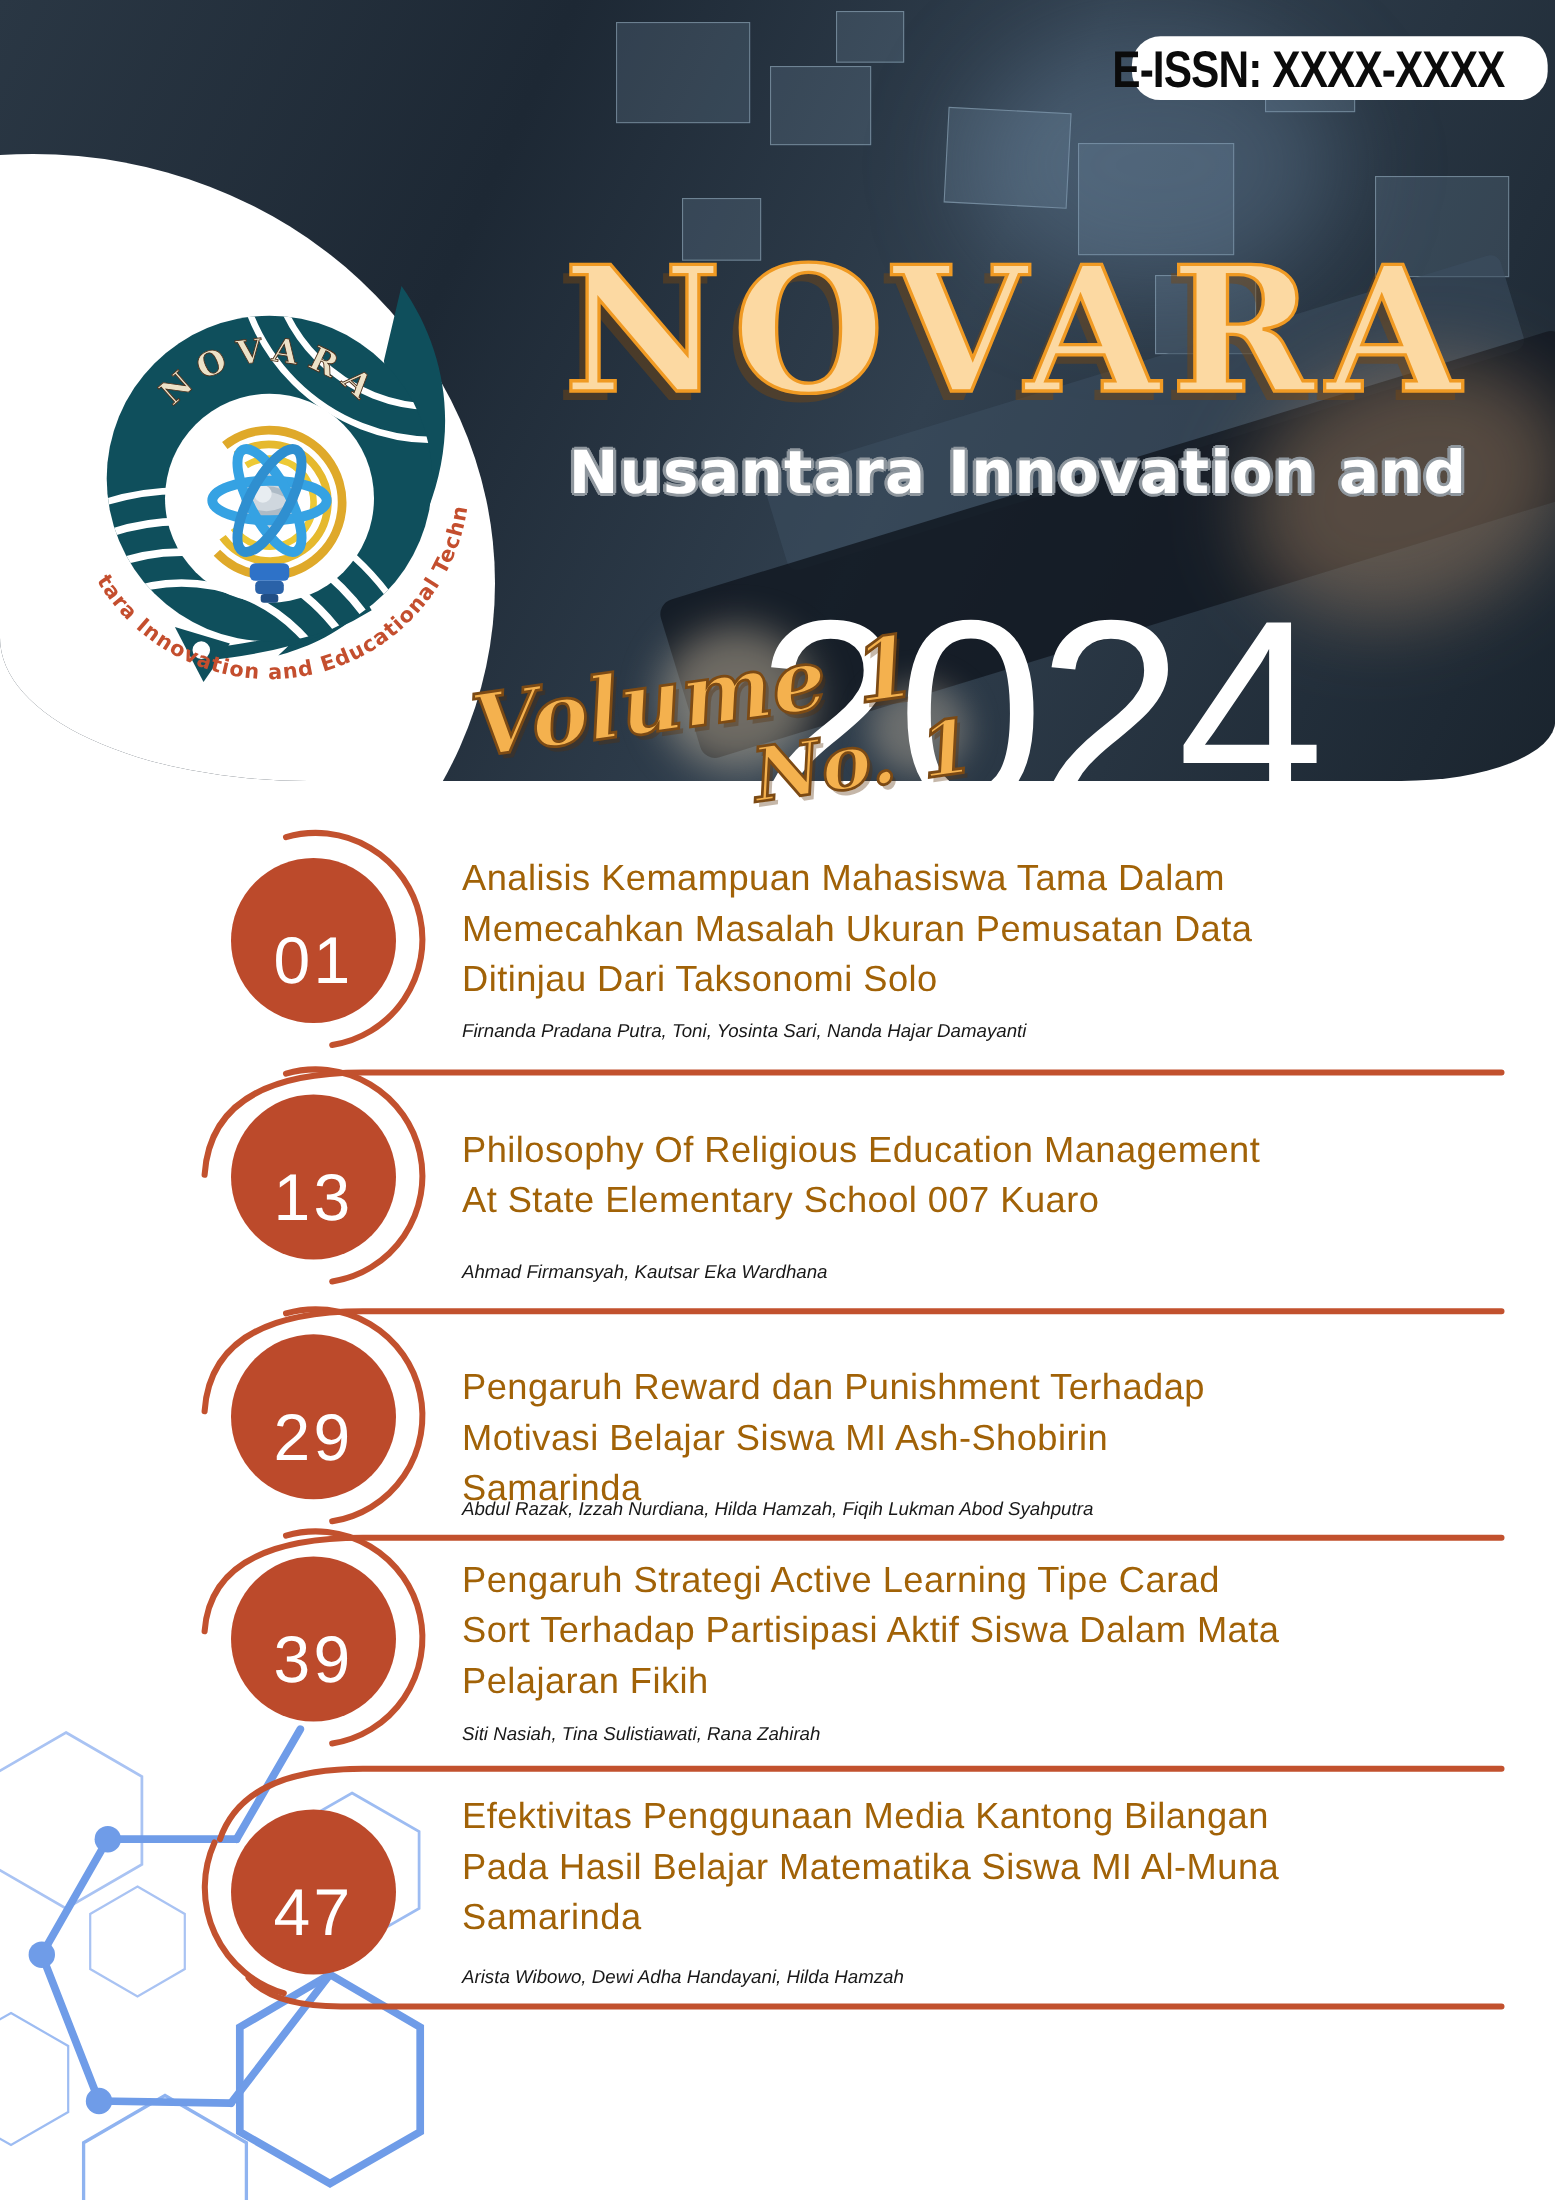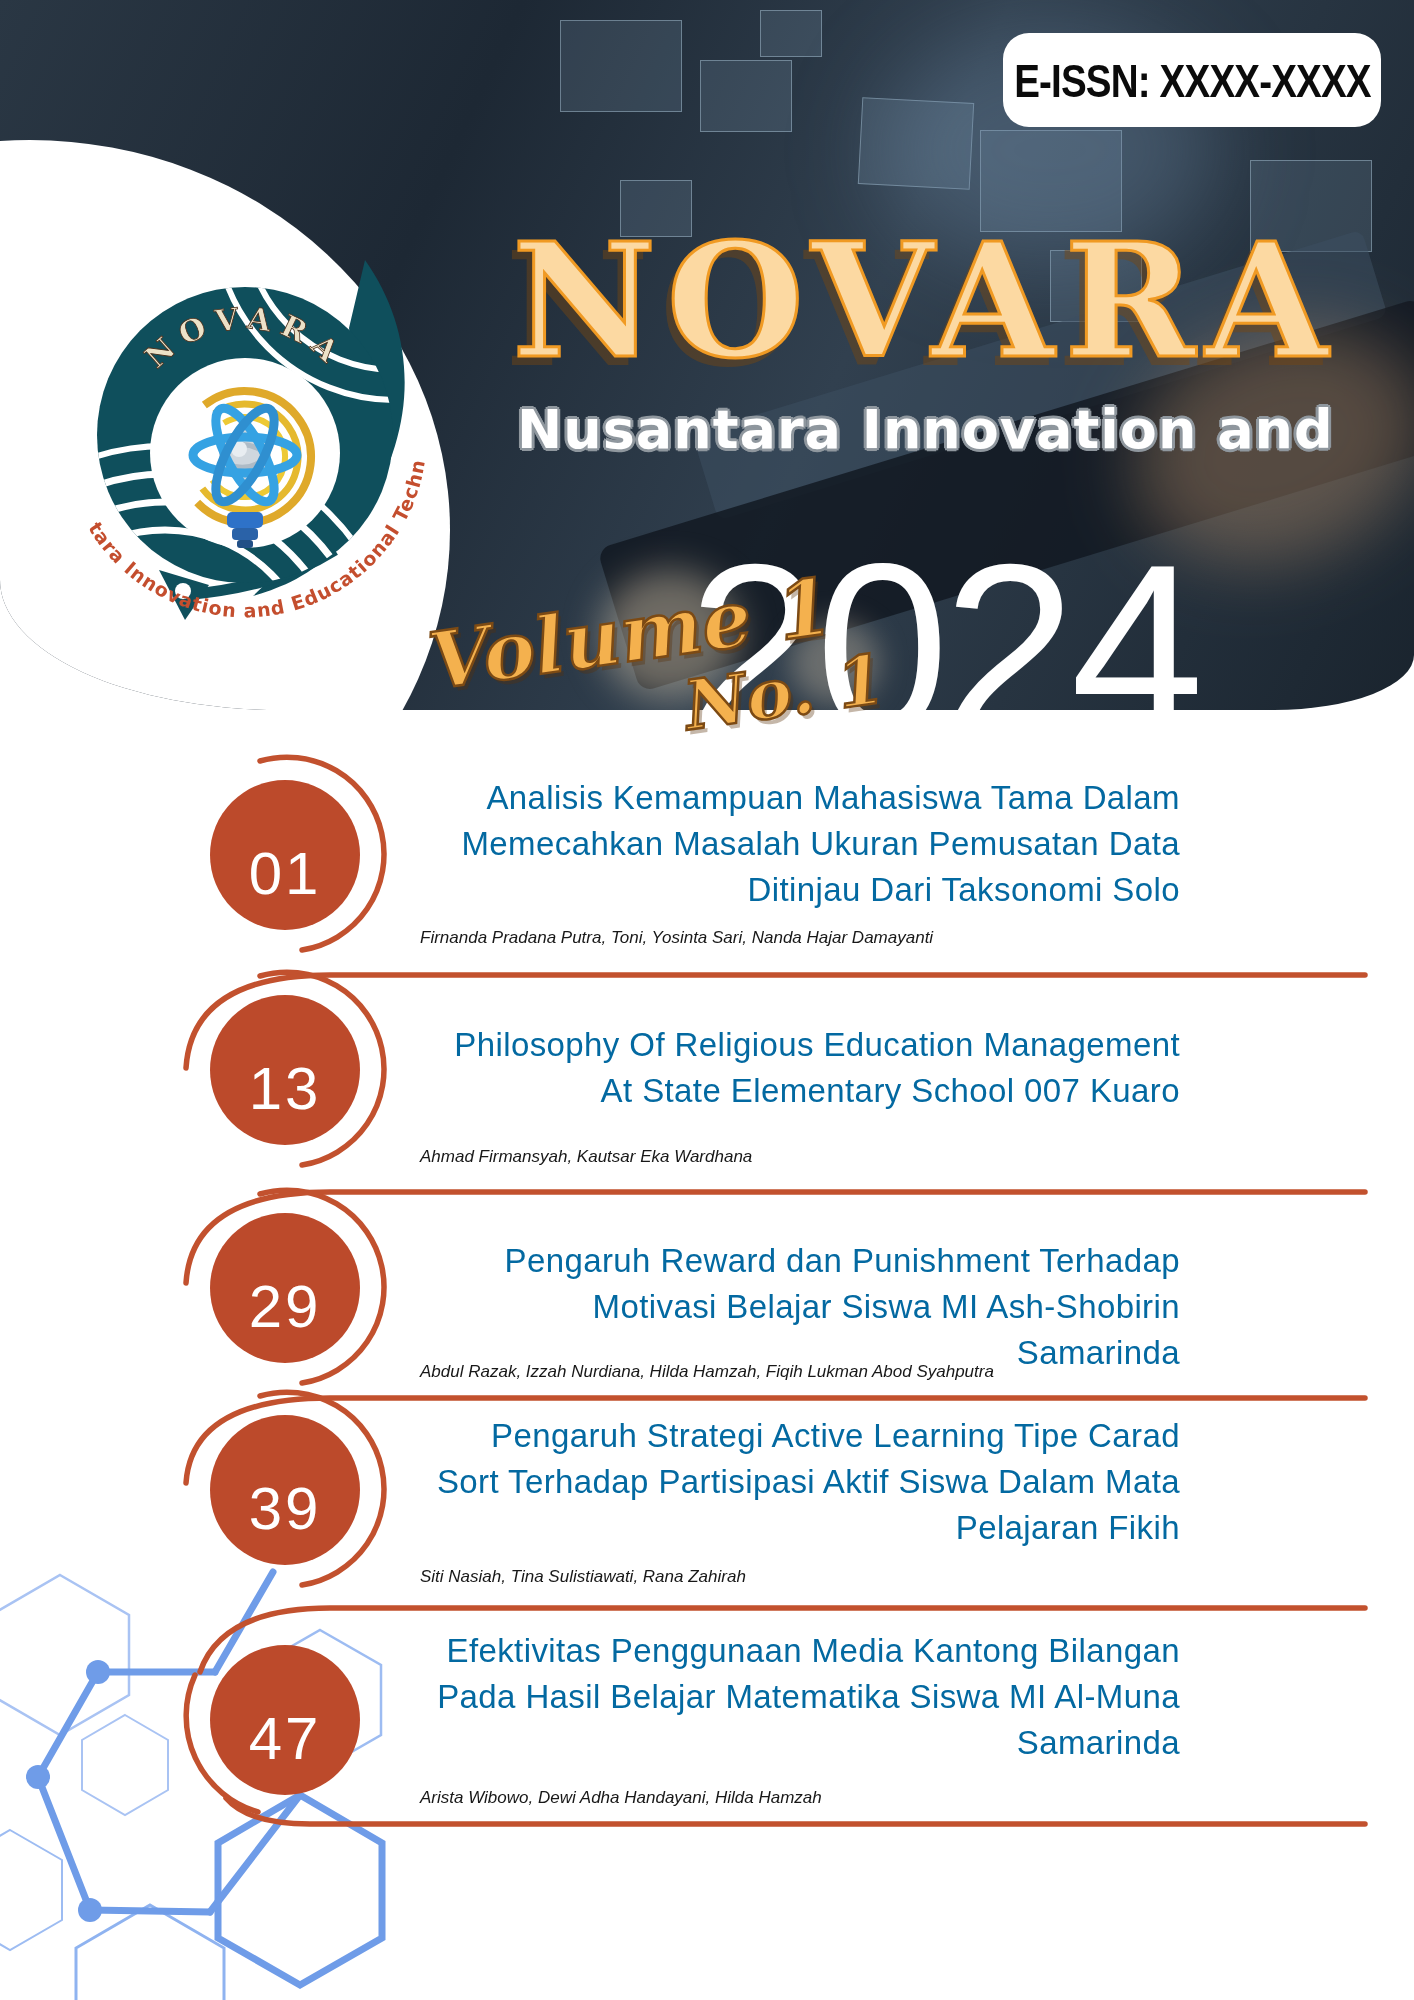--- a/index.html
+++ b/index.html
@@ -14,22 +14,22 @@
   #tablet{position:absolute;left:600px;top:420px;width:860px;height:150px;background:rgba(16,23,31,.8);
           transform:rotate(-17deg);border-radius:14px;}
   #tablet2{position:absolute;left:690px;top:330px;width:700px;height:90px;background:rgba(60,79,96,.55);
            transform:rotate(-17deg);border-radius:10px;}
   #hand{position:absolute;left:1130px;top:330px;width:300px;height:230px;background:rgba(185,144,107,.4);
         filter:blur(34px);border-radius:50%;transform:rotate(-20deg);}
   #glow{position:absolute;left:880px;top:30px;width:340px;height:240px;background:rgba(112,140,168,.35);
         filter:blur(46px);border-radius:50%;}
   #blob{position:absolute;left:-390px;top:140px;width:840px;height:780px;background:#fff;border-radius:50%;}
   
-  #badge{position:absolute;left:1003px;top:33px;width:378px;height:94px;background:#fff;border-radius:26px;
-         display:flex;align-items:center;justify-content:center;}
+  #badge{position:absolute;left:1029px;top:33px;width:378px;height:58px;background:#fff;border-radius:26px;
+         display:flex;align-items:center;justify-content:flex-end;}
   #badge span{font-weight:900;font-size:47px;color:#0b0b0b;letter-spacing:-1px;transform:scaleX(.82);white-space:nowrap;}
   
   #novara{position:absolute;left:512px;top:222px;font-family:"DejaVu Serif",serif;font-weight:bold;
           font-size:158px;line-height:1;letter-spacing:10px;color:#fcd9a2;
           -webkit-text-stroke:3px #f09a23;text-shadow:-7px 9px 0 rgba(120,72,16,.45);white-space:nowrap;}
   .subline{position:absolute;left:517px;font-family:"DejaVu Sans",sans-serif;font-weight:bold;font-size:54px;
            color:#fff;white-space:nowrap;letter-spacing:1px;
            text-shadow:3px 0 0 #8f979e,-3px 0 0 #8f979e,0 3px 0 #8f979e,0 -3px 0 #8f979e,
                        2px 2px 0 #8f979e,-2px 2px 0 #8f979e,2px -2px 0 #8f979e,-2px -2px 0 #8f979e;}
   #sub1{top:398px;} #sub2{top:460px;}
@@ -38,21 +38,21 @@
   .goldscript{position:absolute;font-family:"DejaVu Serif",serif;font-style:italic;font-weight:bold;
               color:#f4b14e;-webkit-text-stroke:2.5px #7c4a14;text-shadow:3px 5px 0 rgba(90,50,10,.35);
               white-space:nowrap;z-index:6;}
   #volume{left:428px;top:588px;font-size:78px;transform:rotate(-8deg);}
   #issue{left:684px;top:652px;font-size:68px;transform:rotate(-8deg);}
   
   .circle{position:absolute;left:210px;width:150px;height:150px;border-radius:50%;background:#bc4a2b;
           display:flex;align-items:center;justify-content:center;z-index:6;}
   .circle span{color:#fff;font-size:60px;letter-spacing:3px;font-family:"Liberation Sans",sans-serif;margin-top:36px;}
   .title{position:absolute;left:420px;width:760px;margin:0;font-size:33px;line-height:1.40;font-weight:400;
-         color:#0369a1;letter-spacing:.4px;text-align:right;}
+         color:#a16207;letter-spacing:.4px;}
   .authors{position:absolute;left:420px;width:990px;margin:0;font-size:17px;font-style:italic;color:#181818;
            white-space:nowrap;}
   #deco,#hexes,#logo-svg{position:absolute;pointer-events:none;}
   #deco{left:0;top:0;z-index:5;}
   #hexes{left:0;top:1560px;}
   #logo-svg{left:35px;top:220px;z-index:4;}
 </style>
 </head>
 <body>
 

